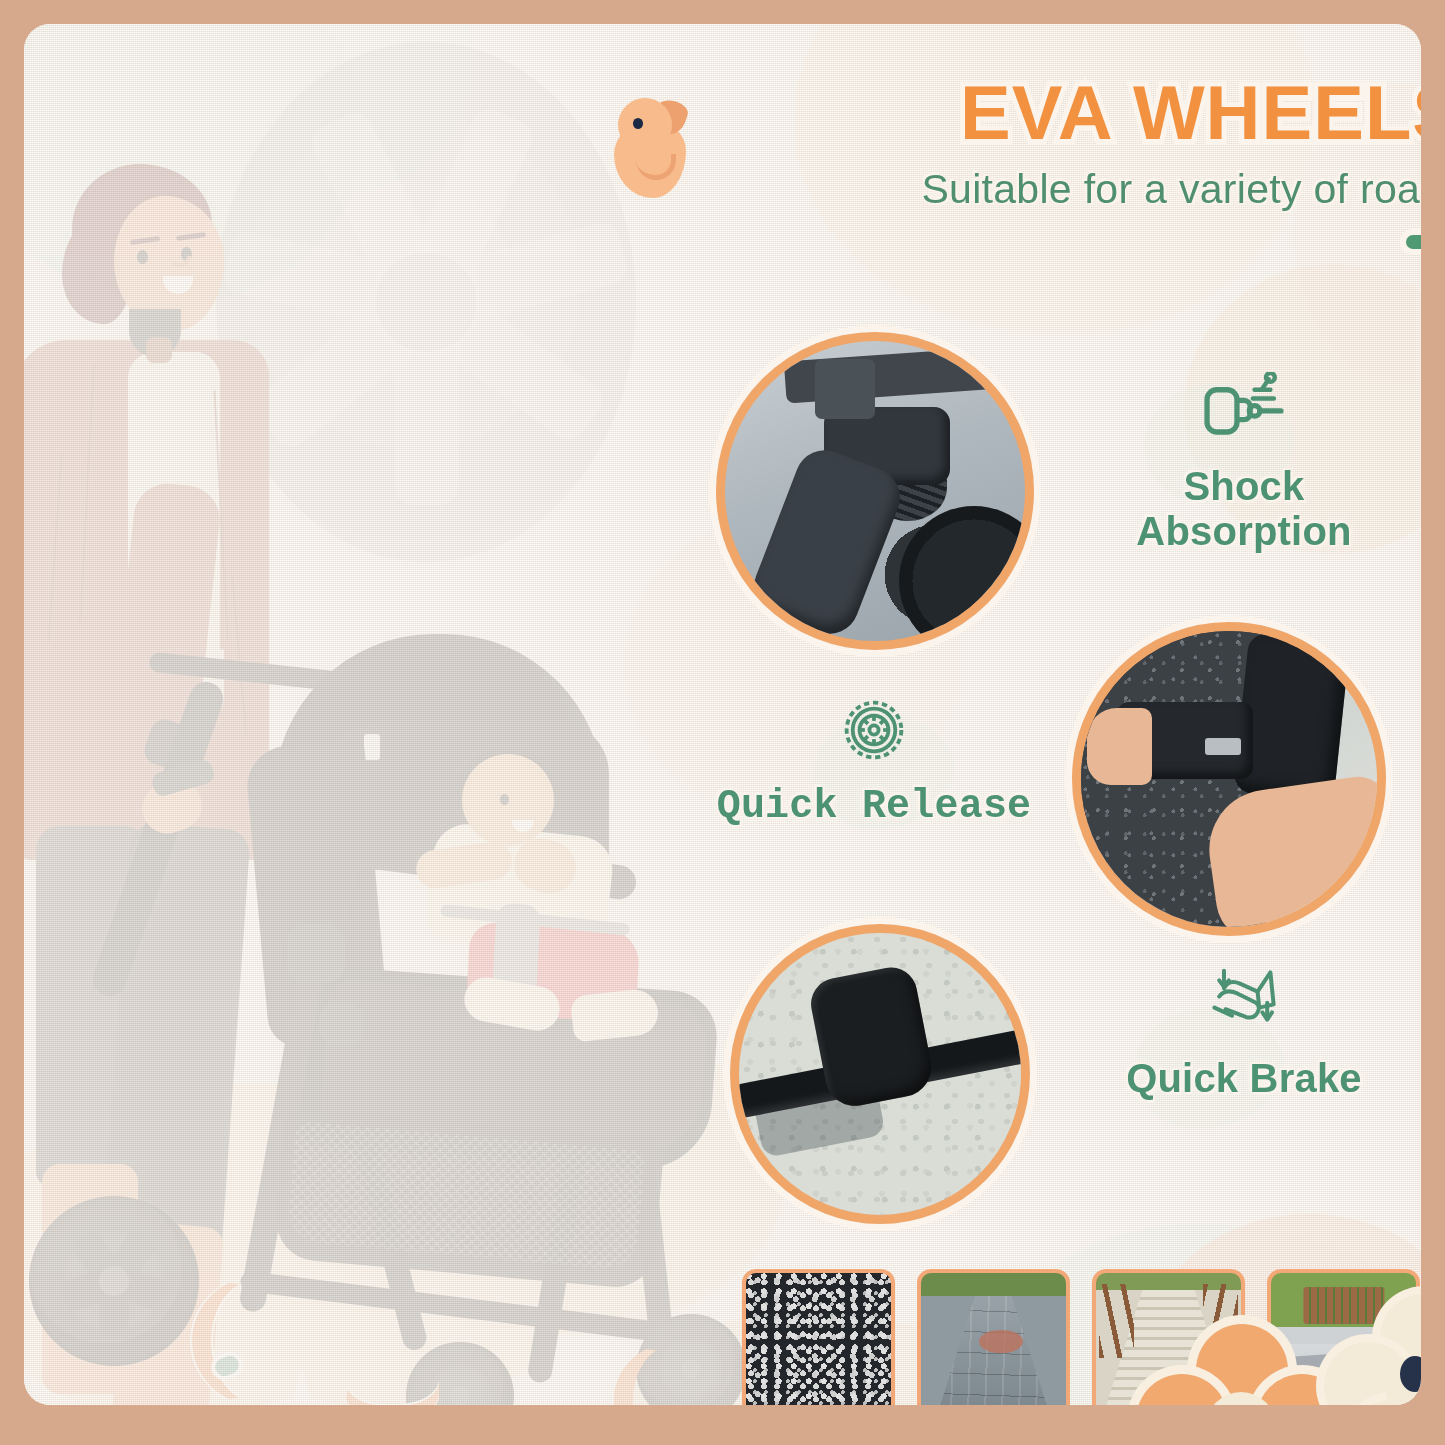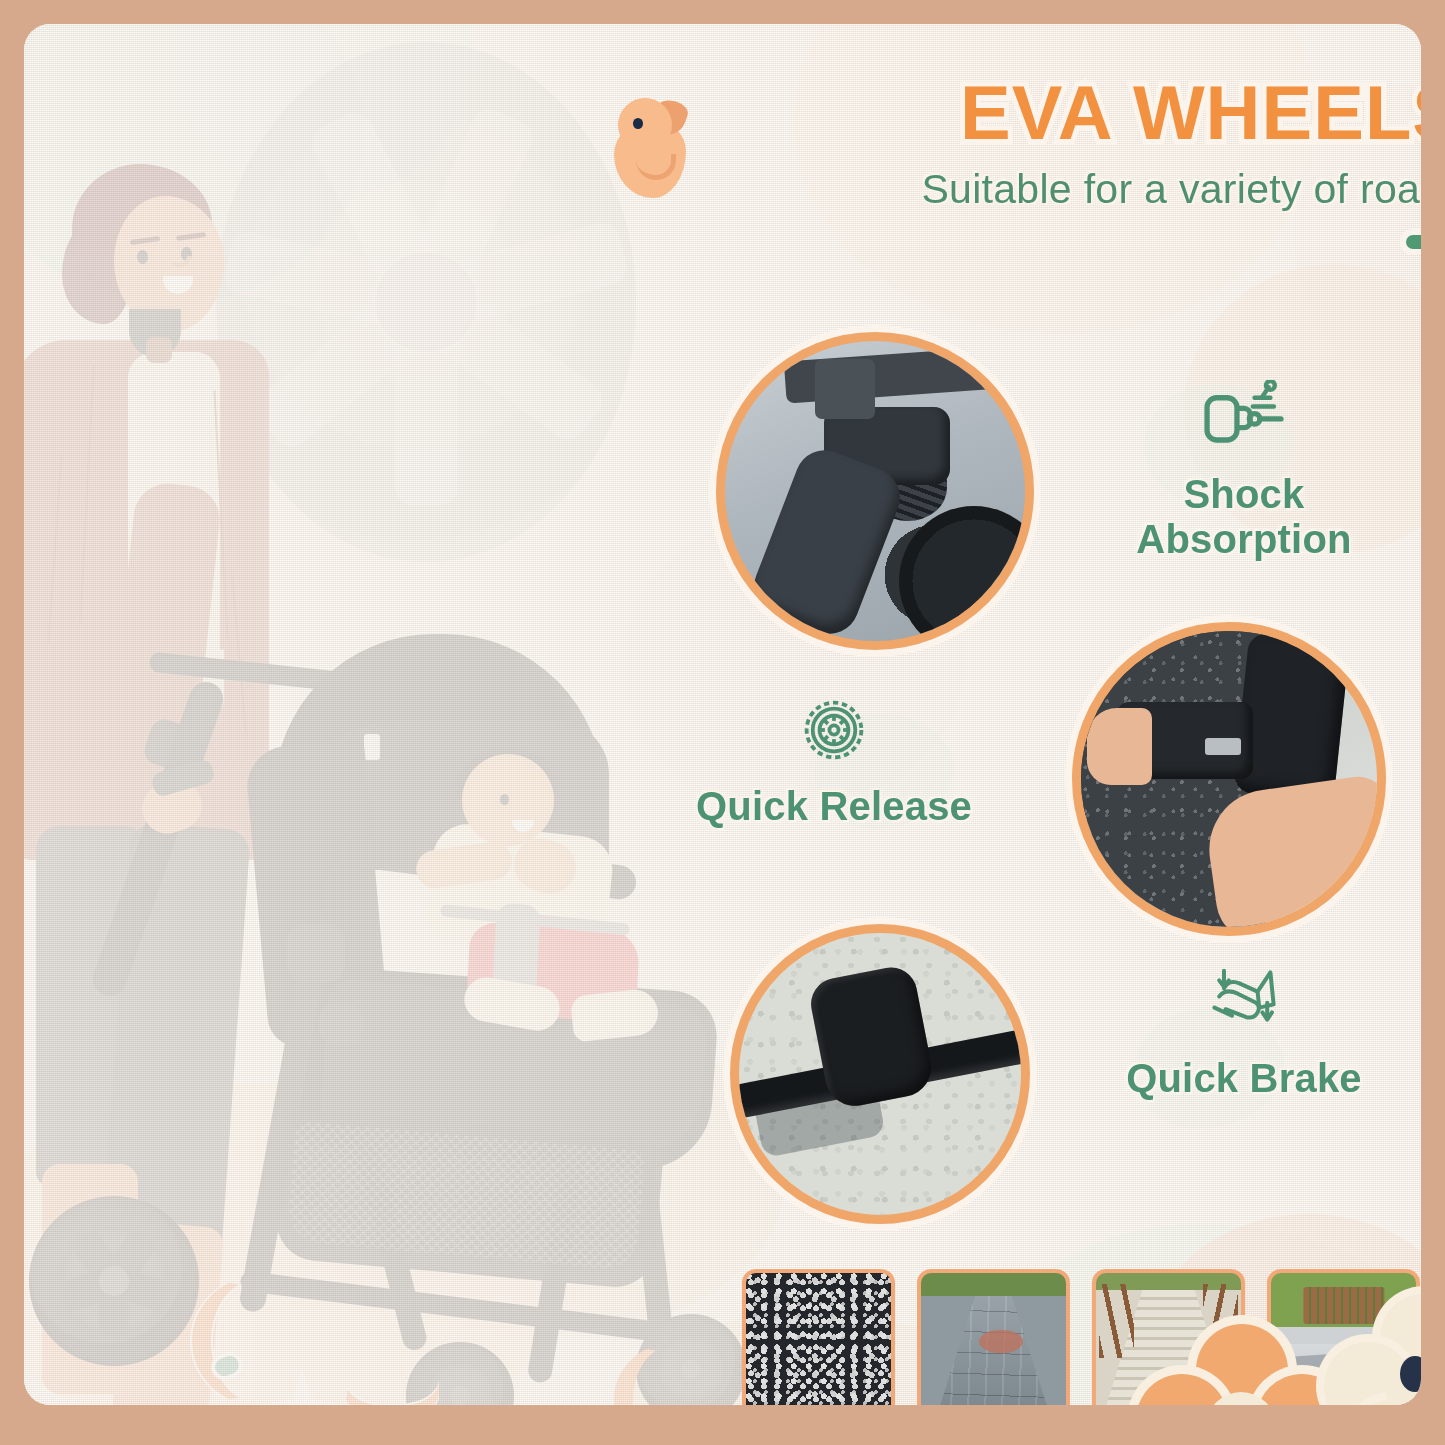--- a/index.html
+++ b/index.html
@@ -534,21 +534,21 @@
       <div class="pc-inner">
         <div class="sh-rail"></div>
         <div class="sh-tyre"></div>
         <div class="sh-spring"></div>
         <div class="sh-block"></div>
         <div class="sh-top"></div>
         <div class="sh-arm"></div>
       </div>
     </div>
 
-    <div class="feature" style="left:1040px; top:356px; width:360px;">
+    <div class="feature" style="left:1040px; top:348px; width:360px;">
       <svg class="f-icon" viewBox="0 0 100 86">
         <rect x="8" y="20" width="34" height="48" rx="11" fill="none" stroke="#4d9272" stroke-width="6"></rect>
         <path d="M42 32 h8 a7 7 0 0 1 7 7 v8 a7 7 0 0 1 -7 7 h-8" fill="none" stroke="#4d9272" stroke-width="6"></path>
         <circle cx="62" cy="44" r="6" fill="none" stroke="#4d9272" stroke-width="6"></circle>
         <line x1="68" y1="44" x2="92" y2="44" stroke="#4d9272" stroke-width="6" stroke-linecap="round"></line>
         <line x1="60" y1="30" x2="84" y2="30" stroke="#4d9272" stroke-width="5" stroke-linecap="round"></line>
         <line x1="62" y1="20" x2="80" y2="20" stroke="#4d9272" stroke-width="5" stroke-linecap="round"></line>
         <line x1="70" y1="20" x2="78" y2="8" stroke="#4d9272" stroke-width="5" stroke-linecap="round"></line>
         <circle cx="80" cy="6" r="5" fill="none" stroke="#4d9272" stroke-width="5"></circle>
       </svg>
@@ -560,21 +560,21 @@
       <div class="pc-inner">
         <div class="qr-grit"></div>
         <div class="qr-tyre"></div>
         <div class="qr-hub"></div>
         <div class="qr-pin"></div>
         <div class="qr-hand2"></div>
         <div class="qr-hand"></div>
       </div>
     </div>
 
-    <div class="feature" style="left:620px; top:668px; width:380px;">
+    <div class="feature" style="left:660px; top:668px; width:380px;font-family:Liberation Mono, monospace;">
       <svg class="f-icon" viewBox="0 0 100 100">
         <g fill="none" stroke="#4d9272" stroke-width="5">
           <circle cx="50" cy="50" r="36" stroke-dasharray="7 5"></circle>
           <circle cx="50" cy="50" r="28"></circle>
           <circle cx="50" cy="50" r="19"></circle>
           <circle cx="50" cy="50" r="6"></circle>
           <line x1="50" y1="31" x2="50" y2="38"></line>
           <line x1="50" y1="62" x2="50" y2="69"></line>
           <line x1="31" y1="50" x2="38" y2="50"></line>
           <line x1="62" y1="50" x2="69" y2="50"></line>

